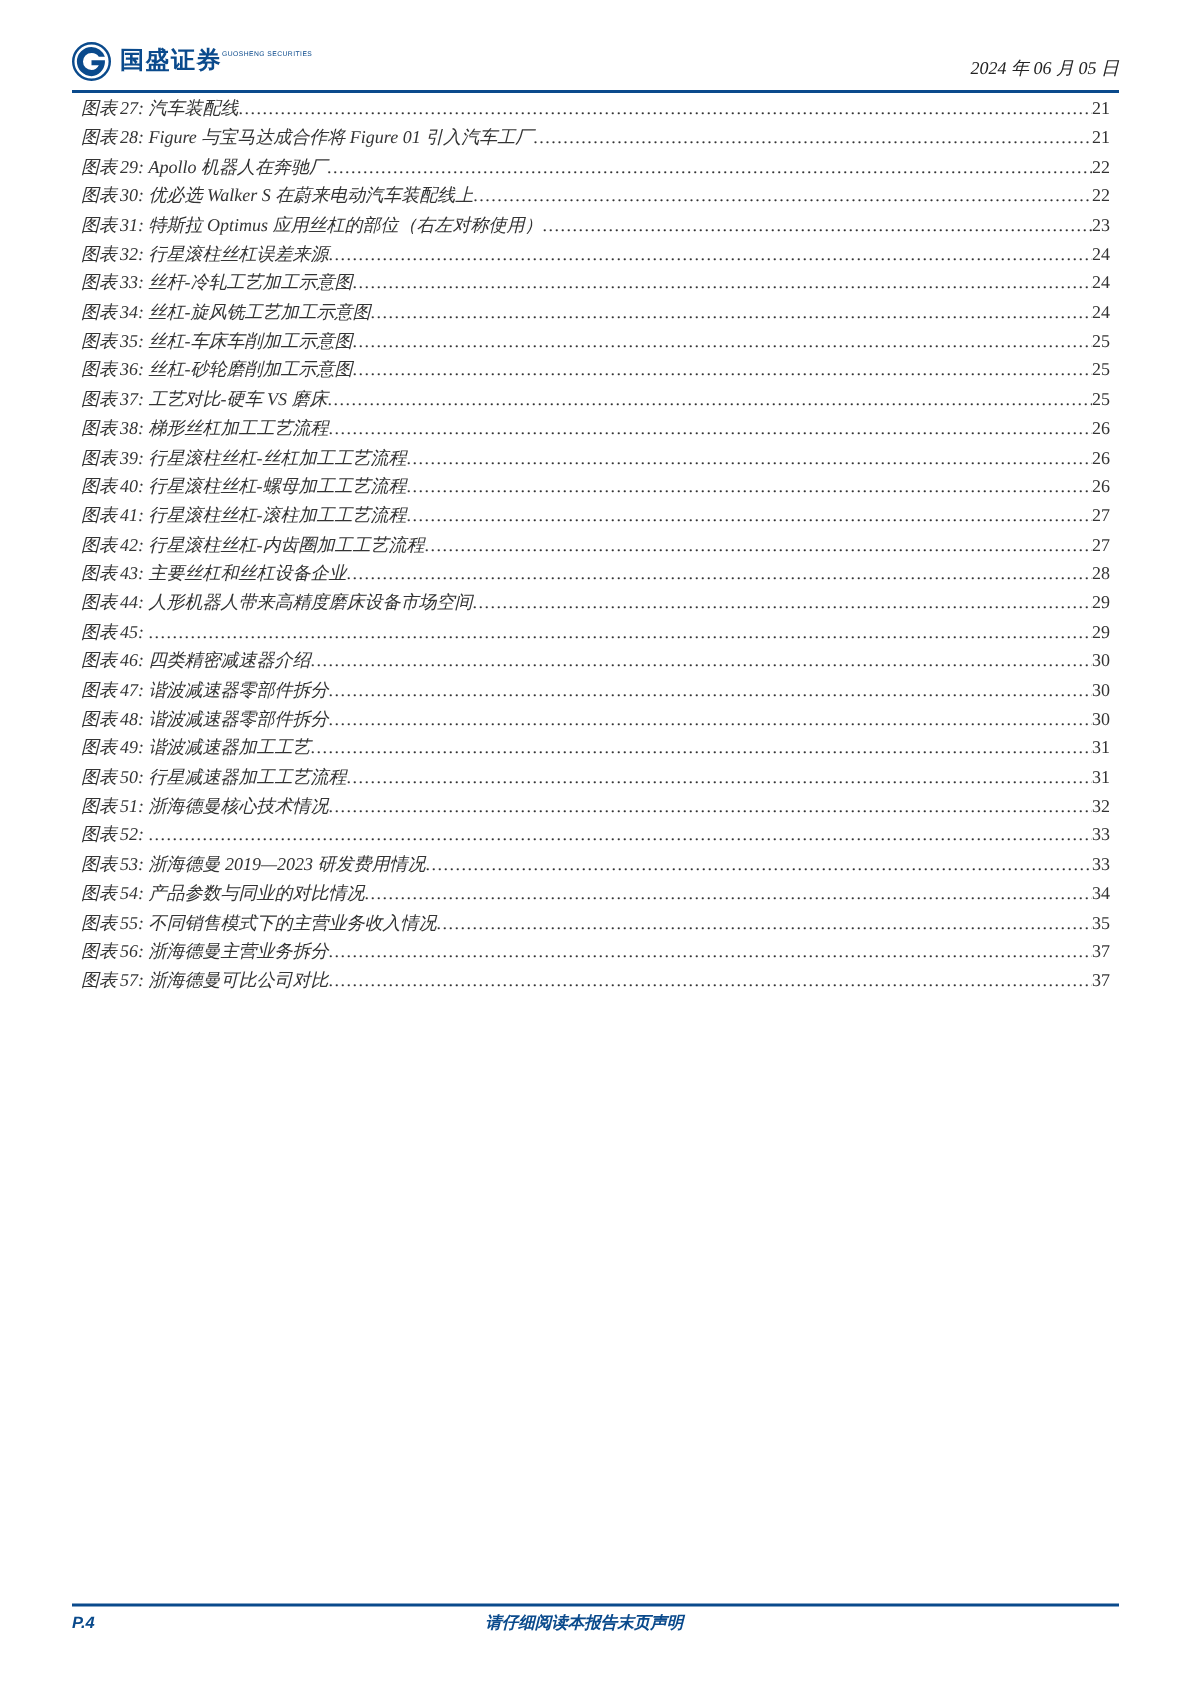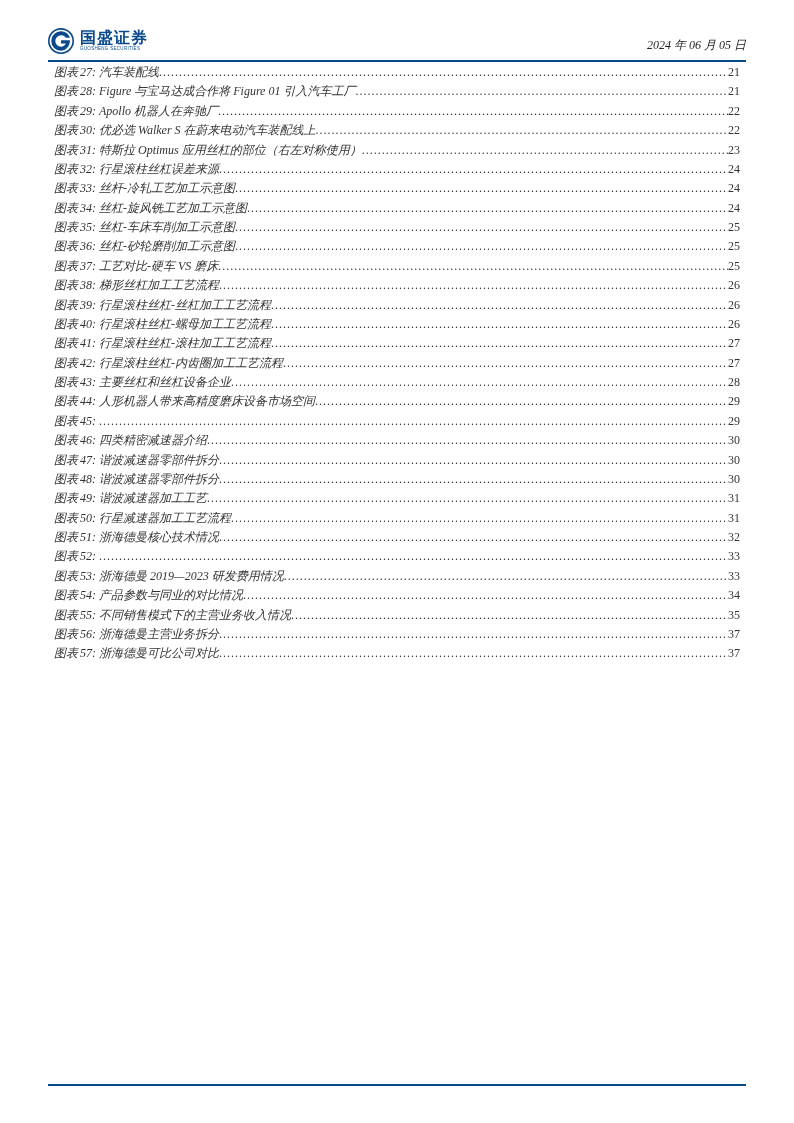--- a/index.html
+++ b/index.html
@@ -1,21 +1,21 @@
 <!DOCTYPE html>
 <html><head>
 <meta charset="utf-8">
 <style>
   * { margin: 0; padding: 0; box-sizing: border-box; }
   html, body { width: 794px; height: 1123px; font-family: "SimSun", "Songti SC", serif; background: #fff; }
   .page { position: relative; width: 794px; height: 1123px; padding: 28px 48px 40px 48px; }
   .header { display: flex; justify-content: space-between; align-items: flex-end; padding-bottom: 4px; }
   .brand { display: flex; align-items: center; gap: 6px; }
   .logo { width: 26px; height: 26px; }
-  .brand-text { display: flex; flex-direction: column; line-height: 1; }
+  .brand-text { display: flex; flex-direction: row; line-height: 1; }
   .brand-name { font-family: "SimHei","Heiti SC",sans-serif; font-weight: bold; font-size: 16px; color: #0a4a8c; letter-spacing: 1px; }
   .brand-sub { font-size: 4.5px; color: #0a4a8c; letter-spacing: 0.3px; margin-top: 1px; font-family: Arial, sans-serif; }
   .date { font-size: 12px; color: #222; font-family: "SimSun", serif; font-style: italic; }
   .hr-top { height: 2px; background: #0a4a8c; margin-top: 2px; }
   .toc { margin-top: 4px; padding: 0 6px; }
   .toc-row { display: flex; align-items: baseline; font-size: 12px; font-style: italic; color: #333; line-height: 1.1; margin-bottom: 6.2px; }
   .toc-label { white-space: nowrap; }
   .toc-num { margin: 0 3px 0 2px; }
   .toc-title { white-space: nowrap; }
   .toc-dots { flex: 1 1 auto; overflow: hidden; font-style: normal; letter-spacing: 1px; color: #333; white-space: nowrap; }
@@ -259,15 +259,20 @@
         <span class="toc-label">图表</span>
         <span class="toc-num">57:</span>
         <span class="toc-title"> 浙海德曼可比公司对比</span>
         <span class="toc-dots">............................................................................................................................................................................................................................................................................................................</span>
         <span class="toc-page">37</span>
       </div>
     </div>
 
   <div class="footer">
     <div class="hr-bot"></div>
+    <div class="footer-row">
+      <span class="page-num">P.4</span>
+      <span class="disclaimer">请仔细阅读本报告末页声明</span>
+      <span style="width:30px"></span>
+    </div>
   </div>
 
 </div>
 
 </body></html>

